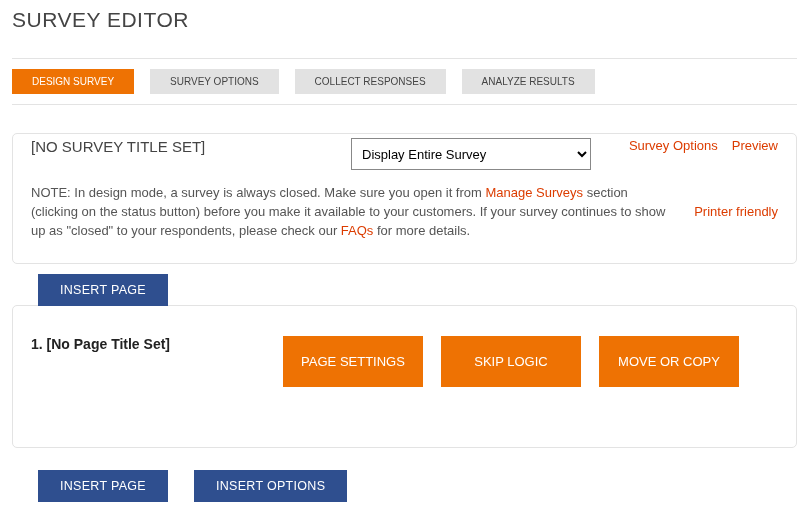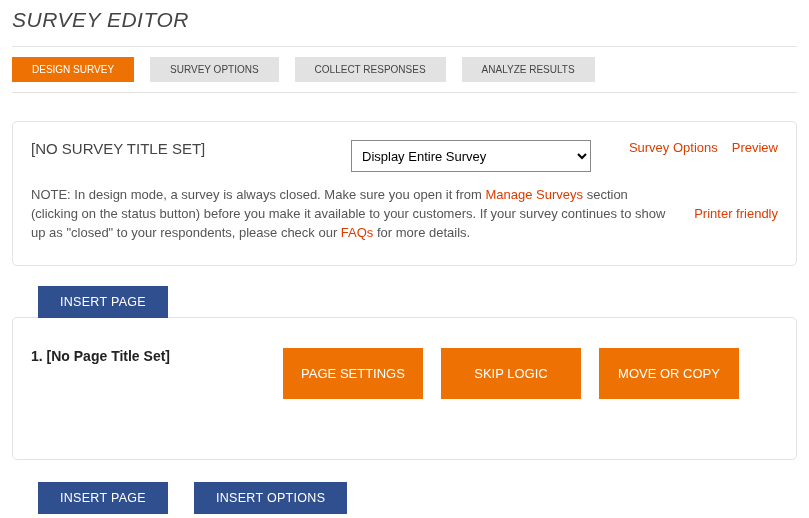--- a/index.html
+++ b/index.html
@@ -8,22 +8,21 @@
       background: #ffffff;
       color: #333;
       width: 809px;
       padding: 8px 12px 20px 12px;
     }
     .page-title {
       font-size: 21px;
       color: #444;
       font-weight: 400;
       letter-spacing: 0.5px;
-      margin-bottom: 14px;
-      font-style: italic;
+      margin-bottom: 26px;
     }
     .tabs {
       display: flex;
       gap: 16px;
       border-top: 1px solid #e3e3e3;
       border-bottom: 1px solid #e3e3e3;
       padding: 10px 0 10px 0;
       margin-bottom: 28px;
     }
     .tab {
@@ -35,22 +34,22 @@
       cursor: pointer;
       font-family: inherit;
     }
     .tab.active {
       background: #ee7203;
       color: #ffffff;
     }
     .panel {
       border: 1px solid #e3e3e3;
       border-radius: 5px;
-      padding: 18px 18px 22px 18px;
-      margin-bottom: 20px;
+      padding: 4px 18px 22px 18px;
+      margin-bottom: 10px;
     }
     .panel-top {
       display: flex;
       align-items: flex-start;
       gap: 20px;
       margin-bottom: 14px;
     }
     .survey-title {
       font-size: 15px;
       color: #444;

